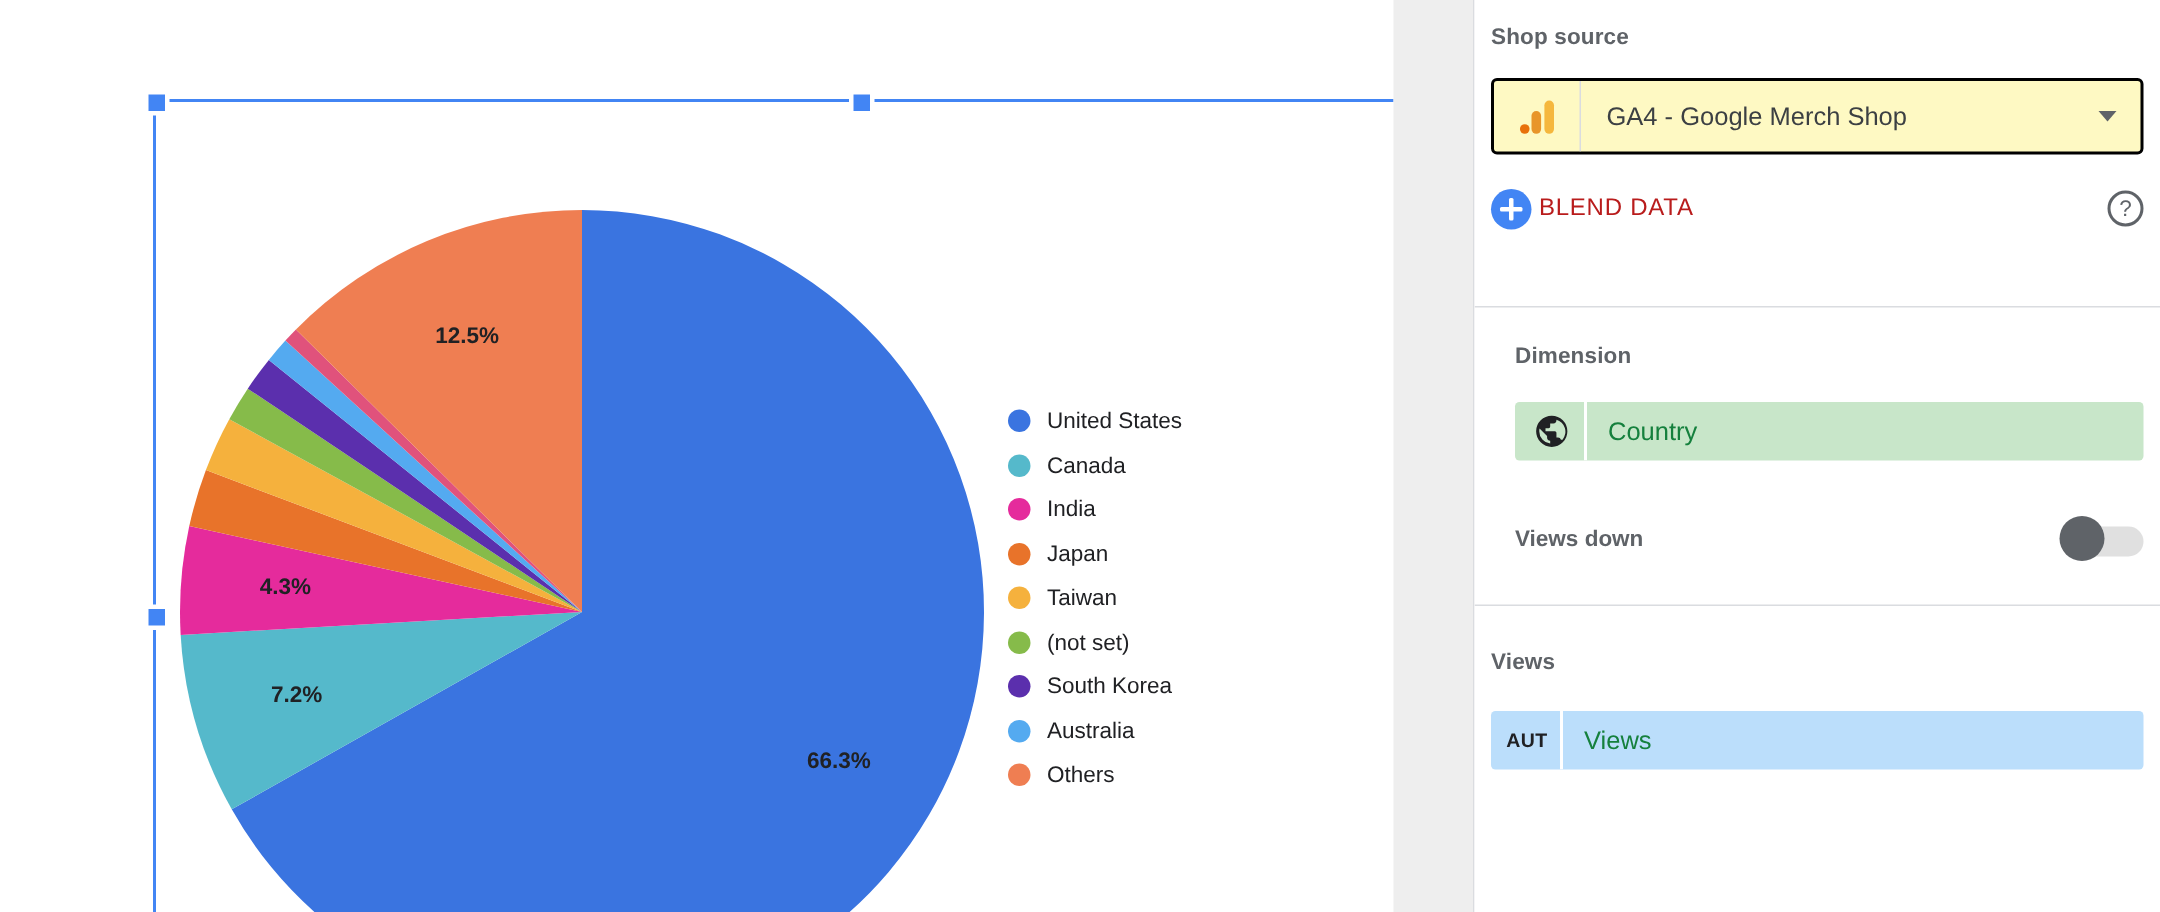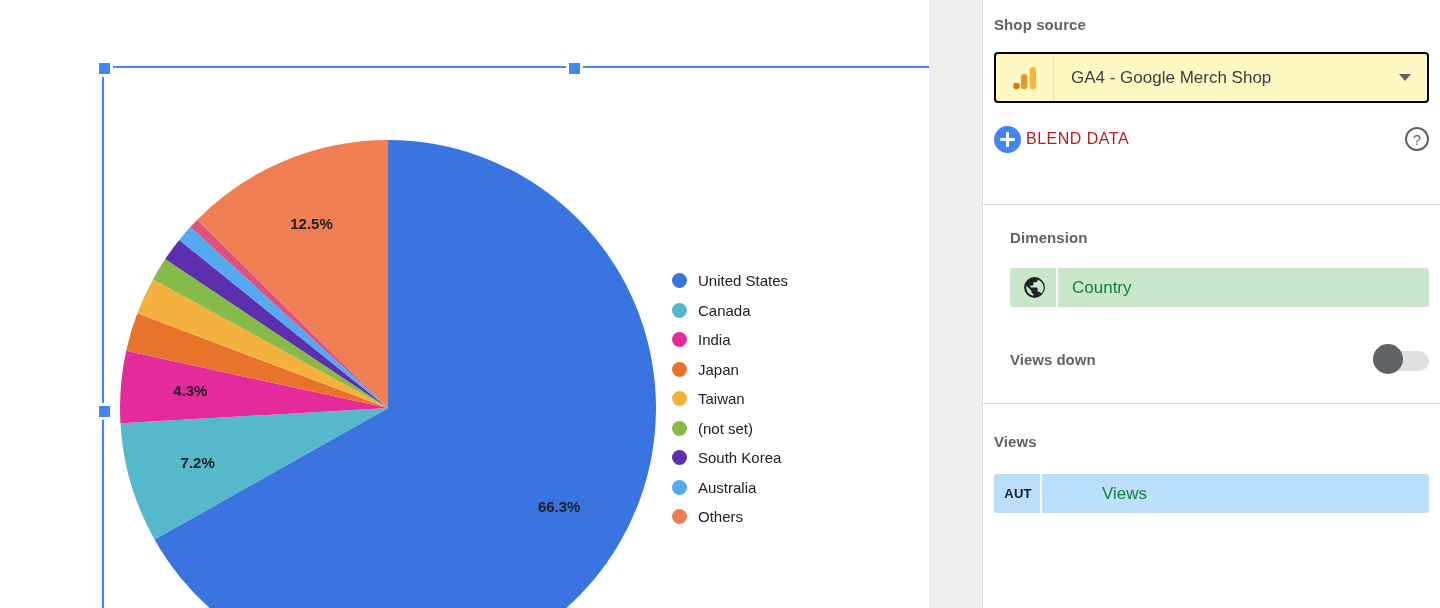--- a/index.html
+++ b/index.html
@@ -222,21 +222,21 @@
 
   
   .chip {
     display: flex;
     align-items: stretch;
     height: 39px;
     border-radius: 3px;
     overflow: hidden;
   }
   .chip.dim { background: #c8e6c9; }
-  .chip.met { background: #bbdefb; gap: 46px; }
+  .chip.met { background: #bbdefb; }
   .chip-icon {
     width: 48px;
     display: flex;
     align-items: center;
     justify-content: center;
     flex: 0 0 auto;
     position: relative;
   }
   .chip.dim .chip-icon::after,
   .chip.met .chip-icon::after {

